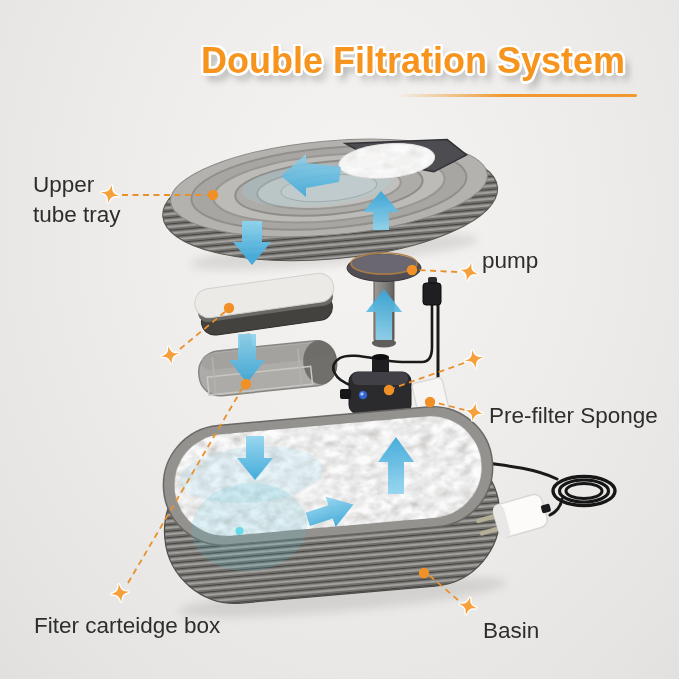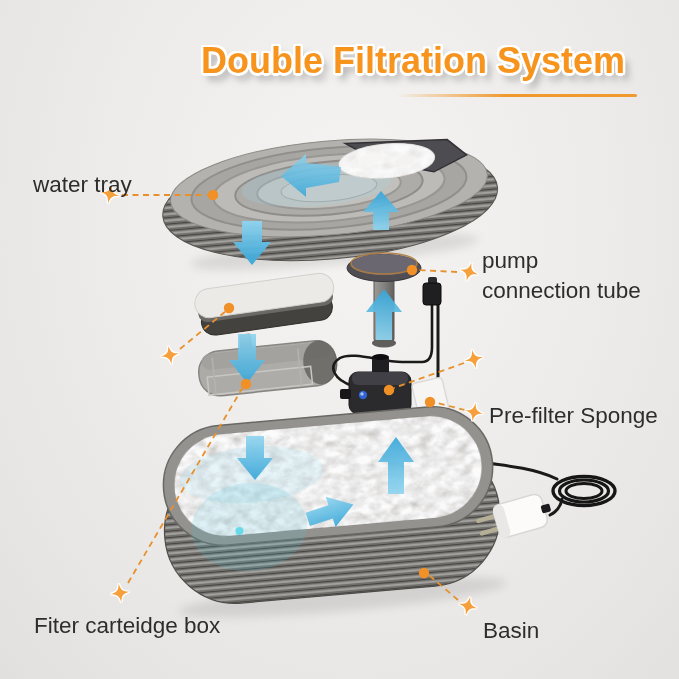--- a/index.html
+++ b/index.html
@@ -196,26 +196,26 @@
     <use href="#sparkle" transform="translate(474,412) rotate(10)"></use>
     <use href="#sparkle" transform="translate(120,593) rotate(-8)"></use>
     <use href="#sparkle" transform="translate(468,606) rotate(14)"></use>
   </g>
 </svg>
 
 <div class="page-title">Double Filtration System</div>
 <div class="title-underline"></div>
 
 <div class="label" style="left:33px;top:170px">
-  <span>water tray</span>
+  <span>Upper</span>
+  <span>tube tray</span>
 </div>
 
 <div class="label" style="left:482px;top:246px">
   <span>pump</span>
-  <span>connection tube</span>
 </div>
 
 
 
 <div class="label" style="left:34px;top:611px">
   <span>Fiter carteidge box</span>
 </div>
 
 <div class="label" style="left:489px;top:401px">
   <span>Pre-filter Sponge</span>

